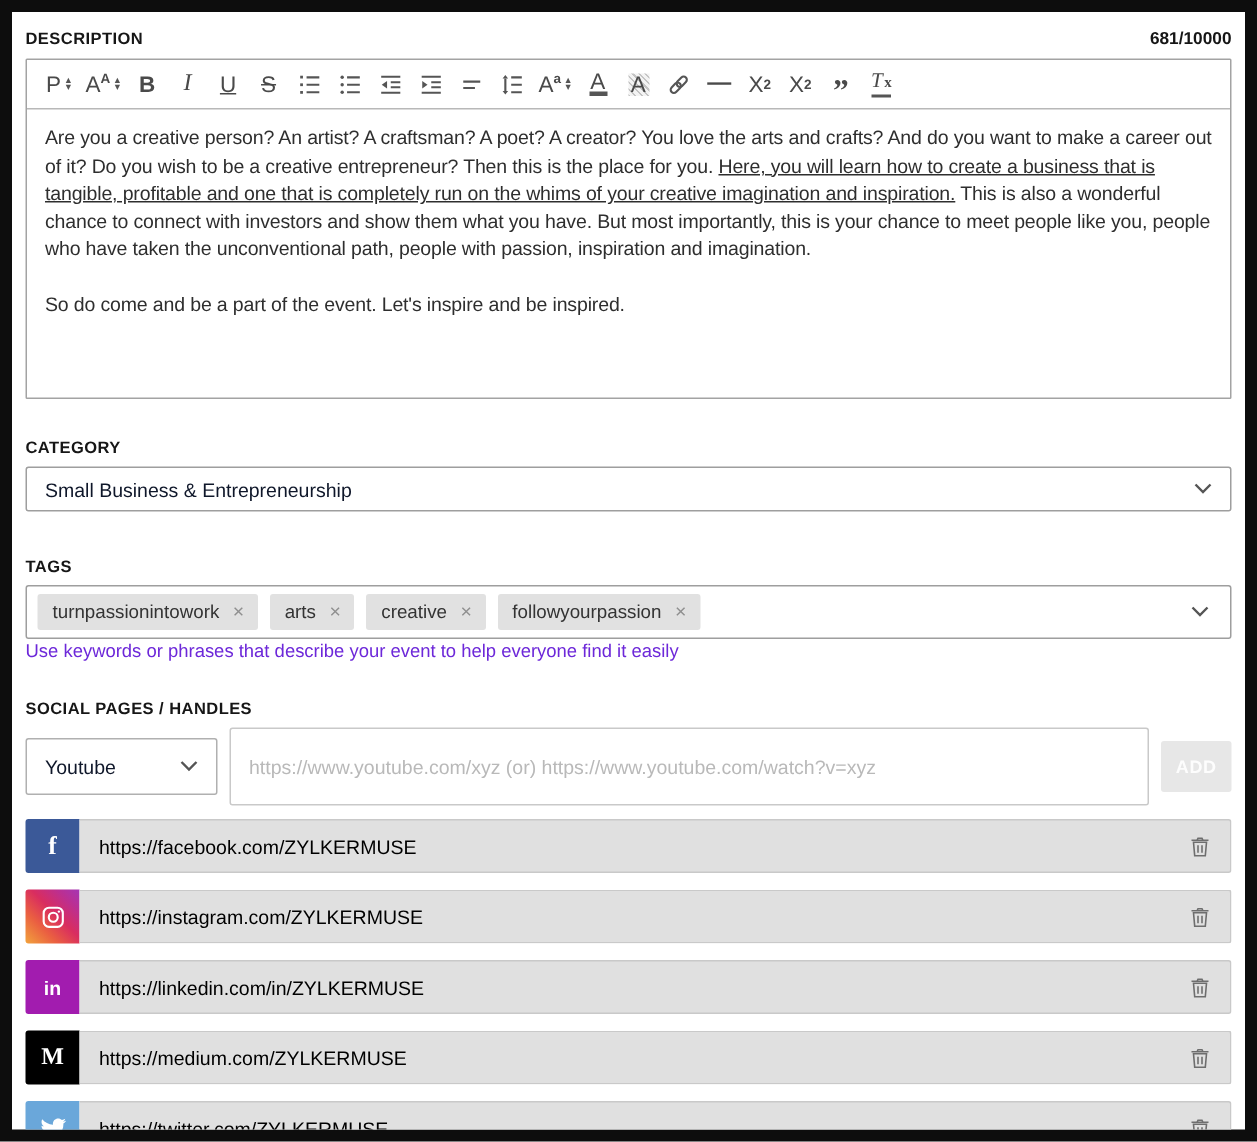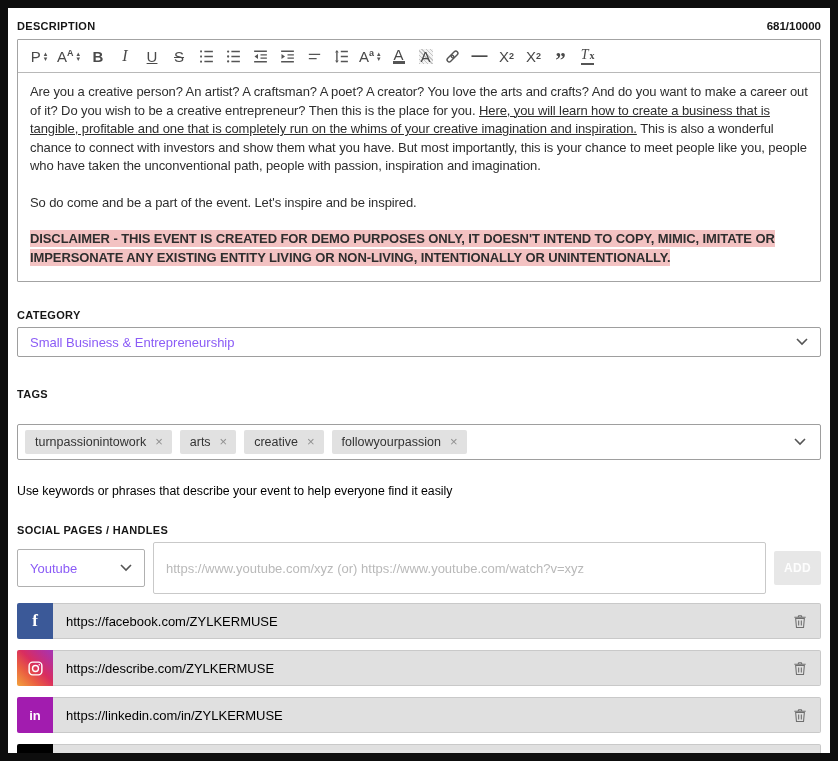--- a/index.html
+++ b/index.html
@@ -57,36 +57,36 @@
   }
   .editor-body p + p { margin-top: 18px; }
   .ulined { text-decoration: underline; }
   .disclaimer-line { font-weight: bold; background: #f3c2c2; padding: 1px 0; box-decoration-break: clone; -webkit-box-decoration-break: clone; }
 
   
   .select-box {
     border: 1px solid #9e9e9e; border-radius: 2px; background:#fff;
     display:flex; align-items:center; padding: 0 12px; cursor:pointer;
   }
-  .select-box .val { font-size: 13px; color:#8b5cf6; }
+  .select-box .val { font-size: 13px; color:#0f172a; }
   .chev { margin-left:auto; display:flex; align-items:center; }
   .chev svg { width: 12px; height: 8px; }
 
   .category-select { height: 30px; margin-top: 6px; }
 
   .tags-box {
-    margin-top: 24px; height: 36px; border:1px solid #9e9e9e; border-radius:2px;
+    margin-top: 6px; height: 36px; border:1px solid #9e9e9e; border-radius:2px;
     display:flex; align-items:center; padding: 0 14px 0 7px; gap: 8px; cursor:text;
   }
   .chip {
     background:#e1e1e1; border-radius:2px; padding: 5px 9px 5px 10px;
     font-size: 12.5px; color:#333; display:flex; align-items:center; white-space:nowrap;
   }
   .chip .x { color:#8f8f8f; margin-left: 9px; font-size: 13px; cursor:pointer; line-height:10px; }
-  .helper { margin-top: 24px; font-size: 12.3px; color:#000000; }
+  .helper { margin-top: 1px; font-size: 12.3px; color:#6d28d9; }
 
   .social-add-row { margin-top: 6px; display:flex; align-items:center; }
   .network-select { width: 128px; height: 38px; border-color:#b0b0b0; flex:none; }
   .url-input {
     flex:1; height: 52px; margin-left: 8px; border:1px solid #c9c9c9; border-radius:2px;
     display:flex; align-items:center; padding: 0 12px; font-size: 13px; color:#b9b9b9;
     background:#fff; overflow:hidden; white-space:nowrap;
   }
   .add-btn {
     width: 47px; height: 34px; margin-left: 8px; border:none; border-radius:2px;
@@ -222,21 +222,20 @@
       </button>
       <button class="tbtn quote-glyph">”</button>
       <button class="tbtn">
         <span class="clearfmt"><span>T</span><span class="clearfmt-x">x</span></span>
       </button>
     </div>
 
     <div class="editor-body">
       <p><span>Are you a creative person? An artist? A craftsman? A poet? A creator? You love the arts and crafts? And do you want to make a career out of it? Do you wish to be a creative entrepreneur? Then this is the place for you. </span><span class="ulined">Here, you will learn how to create a business that is tangible, profitable and one that is completely run on the whims of your creative imagination and inspiration.</span><span> This is also a wonderful chance to connect with investors and show them what you have. But most importantly, this is your chance to meet people like you, people who have taken the unconventional path, people with passion, inspiration and imagination.</span></p>
       <p>So do come and be a part of the event. Let's inspire and be inspired.</p>
-      <p><span class="disclaimer-line">DISCLAIMER - THIS EVENT IS CREATED FOR DEMO PURPOSES ONLY, IT DOESN'T INTEND TO COPY, MIMIC, IMITATE OR IMPERSONATE ANY EXISTING ENTITY LIVING OR NON-LIVING, INTENTIONALLY OR UNINTENTIONALLY.</span></p>
     </div>
   </div>
 
   <div class="sec-label mt-cat">CATEGORY</div>
   <div class="select-box category-select">
     <span class="val">Small Business &amp; Entrepreneurship</span>
     <span class="chev">
       <svg viewBox="0 0 12 8">
           <path d="M1 1l5 5 5-5" fill="none" stroke="#555" stroke-width="1.6"></path>
         </svg>
@@ -299,21 +298,21 @@
 
   <div class="social-row">
     <div class="net-icon ig">
       <svg viewBox="0 0 24 24" fill="none" stroke="#fff" stroke-width="2">
         <rect x="3" y="3" width="18" height="18" rx="5"></rect>
         <circle cx="12" cy="12" r="4.2"></circle>
         <circle cx="17.3" cy="6.7" r="1.1" fill="#fff" stroke="none"></circle>
       </svg>
     </div>
     <div class="social-url">
-      <span>https://describe.com/ZYLKERMUSE</span>
+      <span>https://instagram.com/ZYLKERMUSE</span>
       <button class="trash">
         <svg viewBox="0 0 24 24">
           <path d="M5.5 7.5h13l-1.2 13.5H6.7z M10 10.5v7.5 M14 10.5v7.5 M3.5 5.5h17 M9 5.5l1-2h4l1 2"></path>
         </svg>
       </button>
     </div>
   </div>
 
   <div class="social-row">
     <div class="net-icon li">

